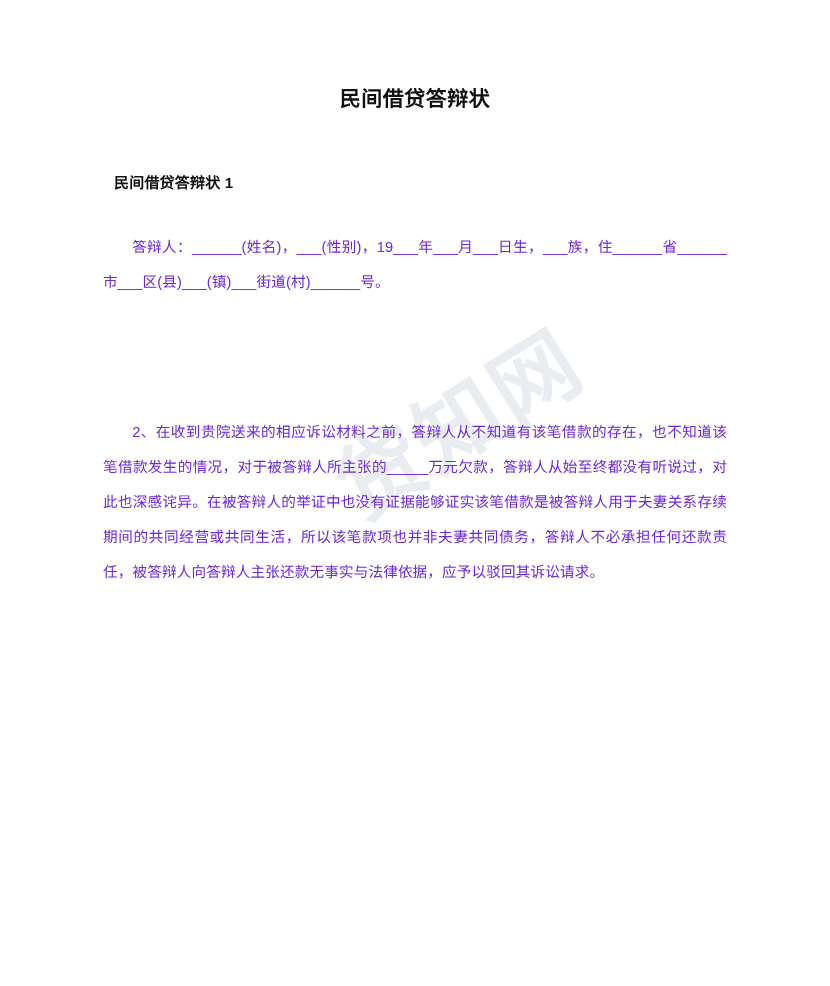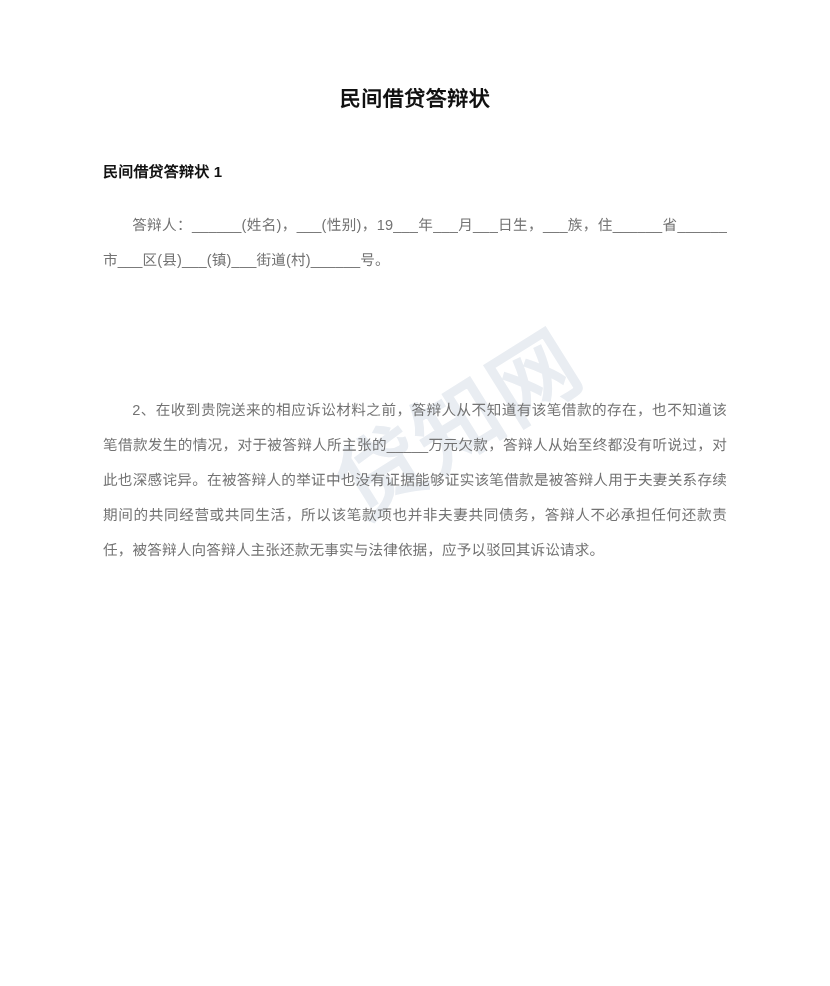--- a/index.html
+++ b/index.html
@@ -68,38 +68,38 @@
     margin: 0;
     padding-top: 84px;
     color: #111111;
   }
 
   .doc-subtitle {
     text-align: left;
     font-size: 15px;
     font-weight: 700;
     line-height: 1.4;
-    margin: 0;
+    margin: 11px;
     padding-top: 48px;
     color: #111111;
     letter-spacing: 0.2px;
   }
 
   .body-block {
     padding-top: 26px;
   }
 
   p.para {
     margin: 0 0 1px 0;
     padding: 0;
     font-size: 14.6px;
     line-height: 35px;
     text-align: justify;
     text-justify: inter-ideograph;
-    color: #737373;
+    color: #6d28d9;
     letter-spacing: 0.15px;
     word-break: break-all;
   }
   p.para.indent {
     text-indent: 2em;
   }
   p.spacer-sm { height: 22px; margin: 0; }
   p.spacer-md { height: 24px; margin: 0; }
 </style>
 </head>

